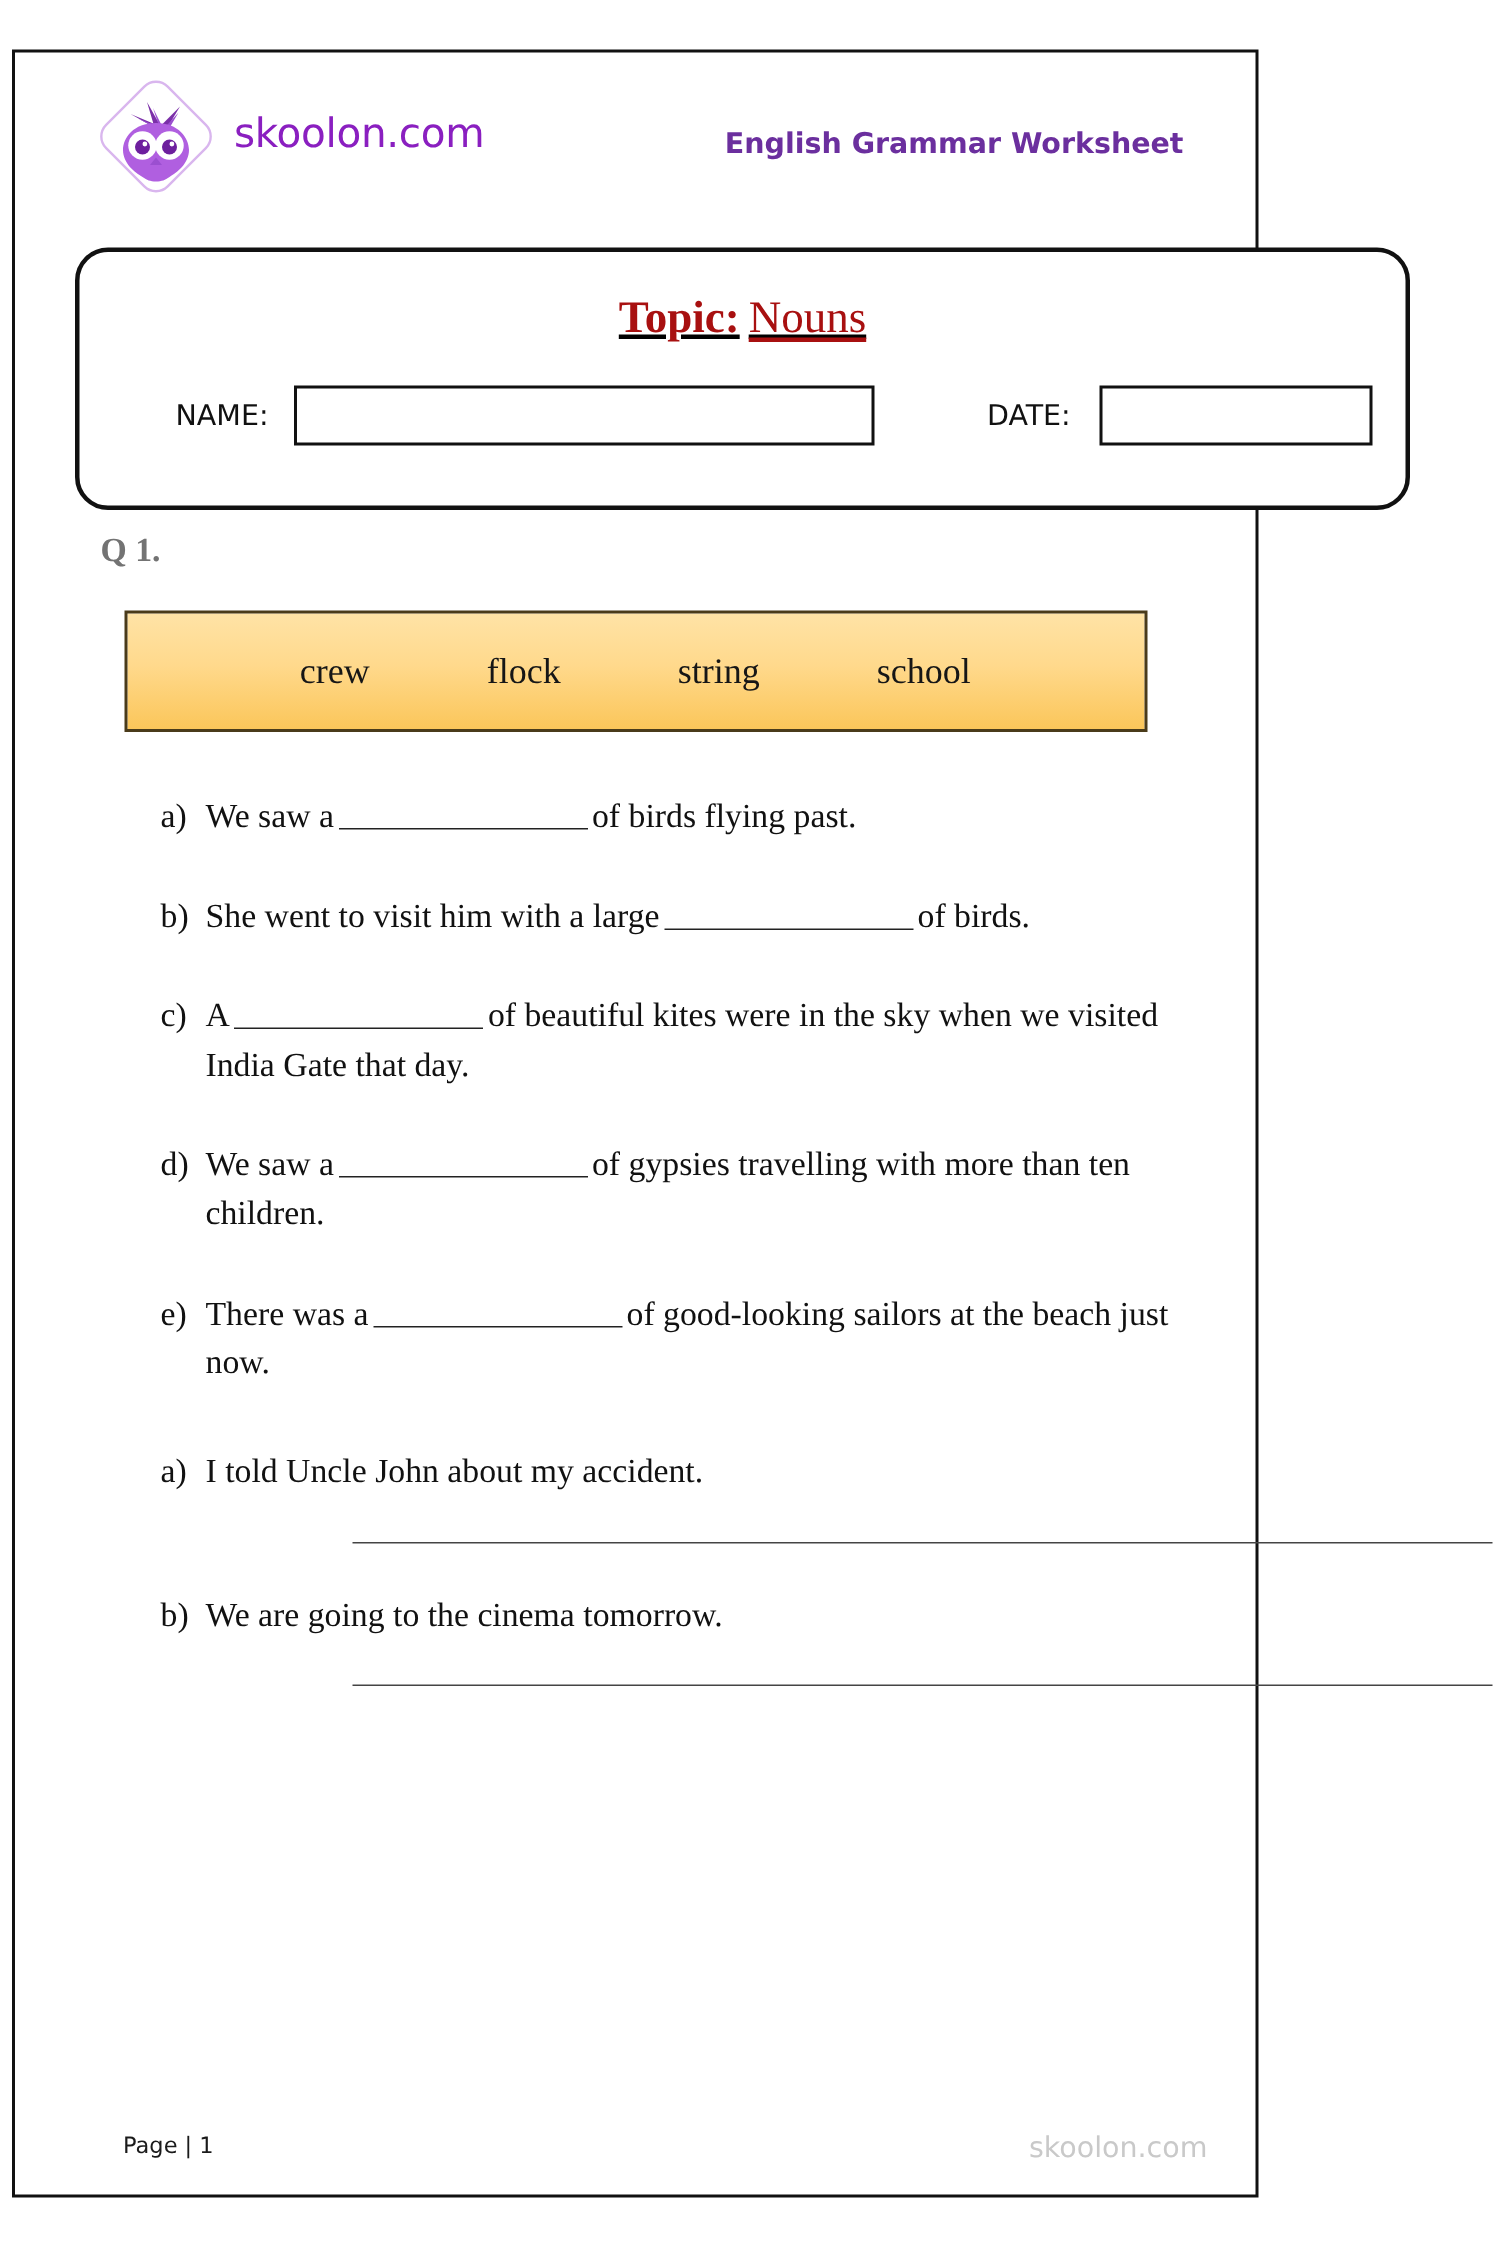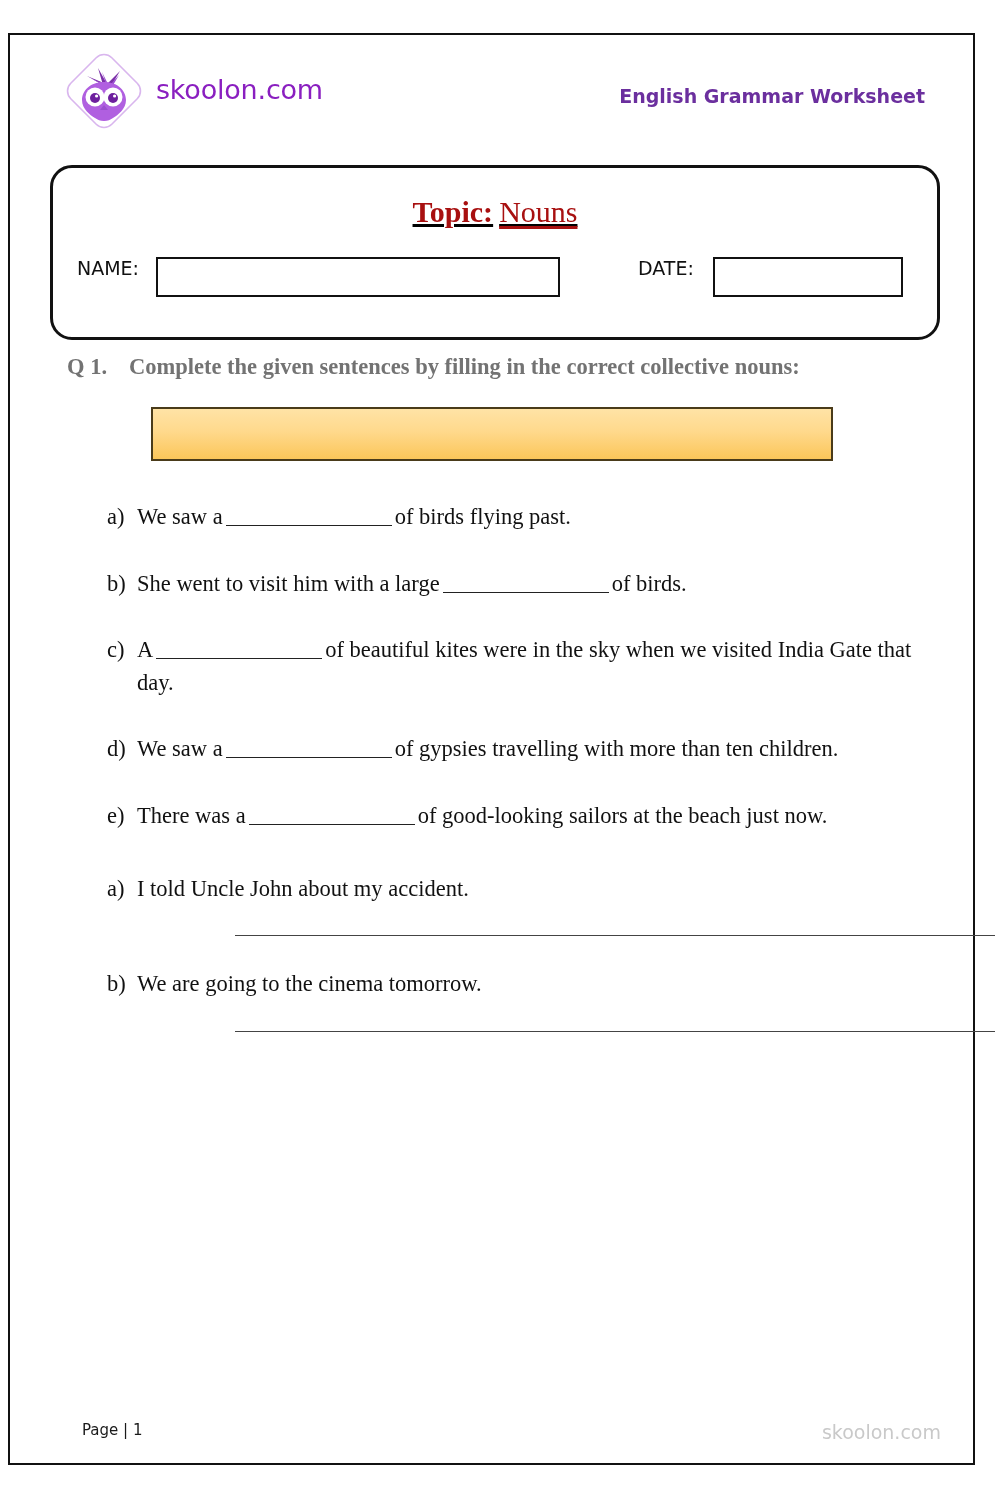--- a/index.html
+++ b/index.html
@@ -13,21 +13,21 @@
     font-family: "Liberation Serif", "DejaVu Serif", serif;
     position: relative;
     overflow: hidden;
   }
 
   
   .page-frame {
     position: absolute;
     left: 8px;
     top: 33px;
-    width: 967px;
+    width: 831px;
     height: 1432px;
     border: 2px solid #111111;
     box-sizing: border-box;
     background: #ffffff;
   }
 
   
   .masthead {
     position: absolute;
     left: 0;
@@ -91,22 +91,24 @@
     color: #a81010;
   }
   .topic-value {
     color: #a81010;
     text-decoration: underline;
     text-underline-offset: 4px;
     margin-left: 6px;
   }
   .namedate-row {
     display: flex;
+    align-items: center;
     margin-top: 28px;
     padding: 0 22px 0 24px;
+    margin-left: 40px;
   }
   .field-label {
     font-family: "DejaVu Sans", "Liberation Sans", sans-serif;
     font-size: 19px;
     color: #111111;
     white-space: nowrap;
   }
   .field-box {
     border: 2.5px solid #111111;
     height: 40px;
@@ -269,24 +271,29 @@
       <span class="field-label">DATE:</span>
       <span class="field-box date-box"></span>
     </div>
   </div>
 
   <div class="content">
 
     <div class="question-block">
       <div class="q-head">
         <span class="q-num">Q 1.</span>
-        <span class="q-text">Complete the given sentences by filling in the correct collective nouns:</span>
       </div>
 
       <div class="wordbank">
+        <div class="wb-row row1">
+          <span class="wb-word">crew</span>
+          <span class="wb-word">flock</span>
+          <span class="wb-word">string</span>
+          <span class="wb-word">school</span>
+        </div>
       </div>
 
       <div class="items">
         <div class="item">
           <span class="item-label">a)</span>
           <span class="item-body"><span>We saw a</span><span class="blank"></span><span>of birds flying past.</span></span>
         </div>
         <div class="item">
           <span class="item-label">b)</span>
           <span class="item-body"><span>She went to visit him with a large</span><span class="blank"></span><span>of birds.</span></span>

